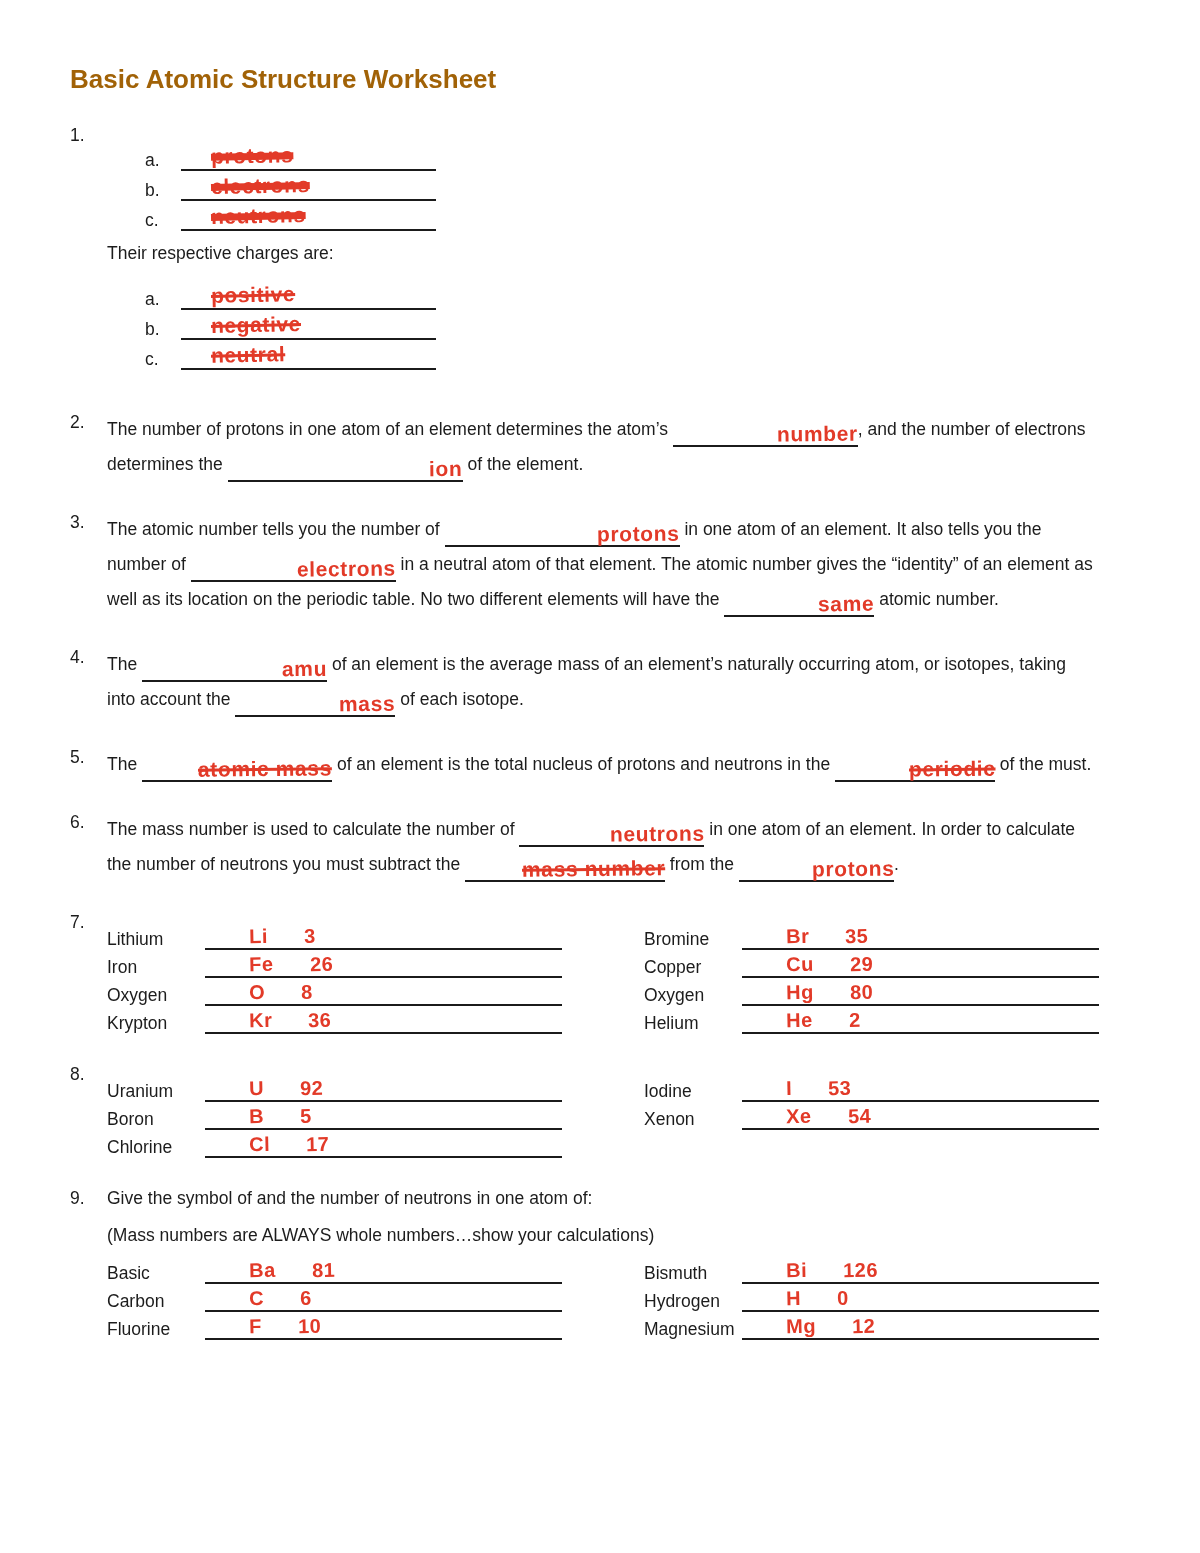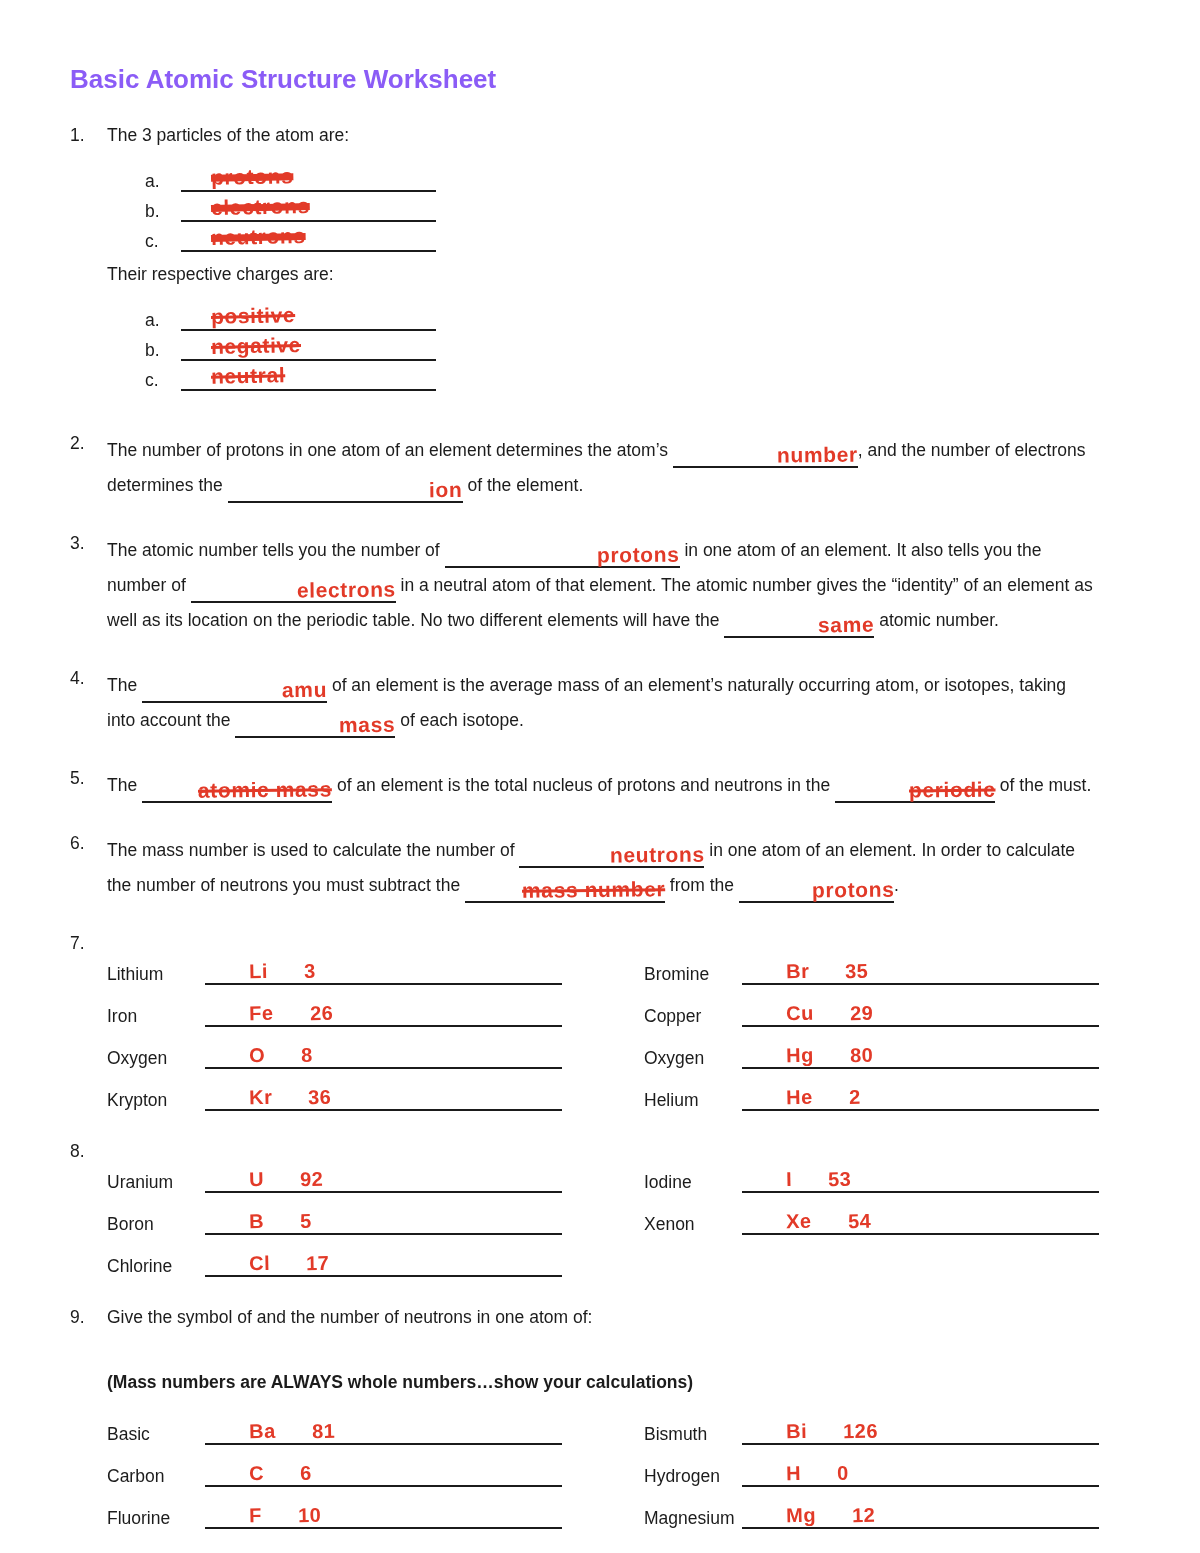--- a/index.html
+++ b/index.html
@@ -3,27 +3,27 @@
 <meta charset="utf-8">
 <style>
   :root{ --ink:#e23a28; --line:#1b1b1b; }
   *{box-sizing:border-box;}
   html,body{margin:0;padding:0;}
   body{
     width:1200px;min-height:1553px;background:#ffffff;
     font-family:"Liberation Sans",sans-serif;color:#1c1c1c;
   }
   .page{padding:64px 70px 40px 70px;}
-  h1{font-size:26px;font-weight:700;margin:0 0 28px 0;color:#8b5cf6;}
+  h1{font-size:26px;font-weight:700;margin:0 0 28px 0;color:#a16207;}
   .q{display:flex;margin-top:30px;}
   .qnum{width:37px;flex-shrink:0;font-size:17.5px;}
   .qbody{flex:1;max-width:992px;}
   .qtext{font-size:17.5px;margin:0;}
   .qpara{font-size:17.5px;line-height:34px;margin:0;}
-  .qnote{font-size:17.5px;margin:44px 0 0 0;font-weight:bold;}
+  .qnote{font-size:17.5px;margin:16px 0 0 0;}
   .abc{margin:16px 0 12px 38px;}
   .abc-row{display:flex;align-items:flex-end;height:30px;}
   .abc-label{width:36px;font-size:17.5px;}
   .blank-line{display:inline-block;width:255px;border-bottom:2px solid var(--line);height:27px;padding-left:30px;}
   .hand{
     display:inline-block;color:var(--ink);font-weight:700;
     font-size:21px;letter-spacing:.6px;transform:rotate(-1.2deg);
     white-space:nowrap;
   }
   .scribble-heavy{text-decoration:line-through;text-decoration-thickness:7px;}
@@ -31,39 +31,38 @@
   .iblank{
     display:inline-block;border-bottom:2px solid var(--line);
     text-align:right;vertical-align:-5px;height:26px;line-height:24px;
   }
   .iblank .hand{transform:rotate(-.6deg) translateY(1px);}
   .w150{width:150px}.w155{width:155px}.w160{width:160px}.w185{width:185px}
   .w190{width:190px}.w200{width:200px}.w205{width:205px}.w235{width:235px}
   .cols{display:flex;margin-top:10px;}
   .col{flex:1;min-width:0;}
   .col-left{margin-right:82px;}
-  .el-row{display:flex;align-items:flex-end;margin-top:15px;height:27px;}
+  .el-row{display:flex;align-items:flex-end;margin-top:1px;height:27px;}
   .el-name{width:98px;flex-shrink:0;font-size:17.5px;}
   .el-line{
     flex:1;border-bottom:2px solid var(--line);height:27px;
     display:flex;align-items:flex-end;padding-left:44px;gap:36px;
   }
   .el-line .hand{font-size:20px;}
 </style>
 </head>
 <body>
 
 <div class="page">
 
   <h1>Basic Atomic Structure Worksheet</h1>
 
   <section class="q">
     <span class="qnum">1.</span>
     <div class="qbody">
-      <p class="qtext">The 3 particles of the atom are:</p>
       <div class="abc">
         <div class="abc-row">
           <span class="abc-label">a.</span>
           <span class="blank-line"><span class="hand scribble-heavy">protons</span></span>
         </div>
         <div class="abc-row">
           <span class="abc-label">b.</span>
           <span class="blank-line"><span class="hand scribble-heavy">electrons</span></span>
         </div>
         <div class="abc-row">

